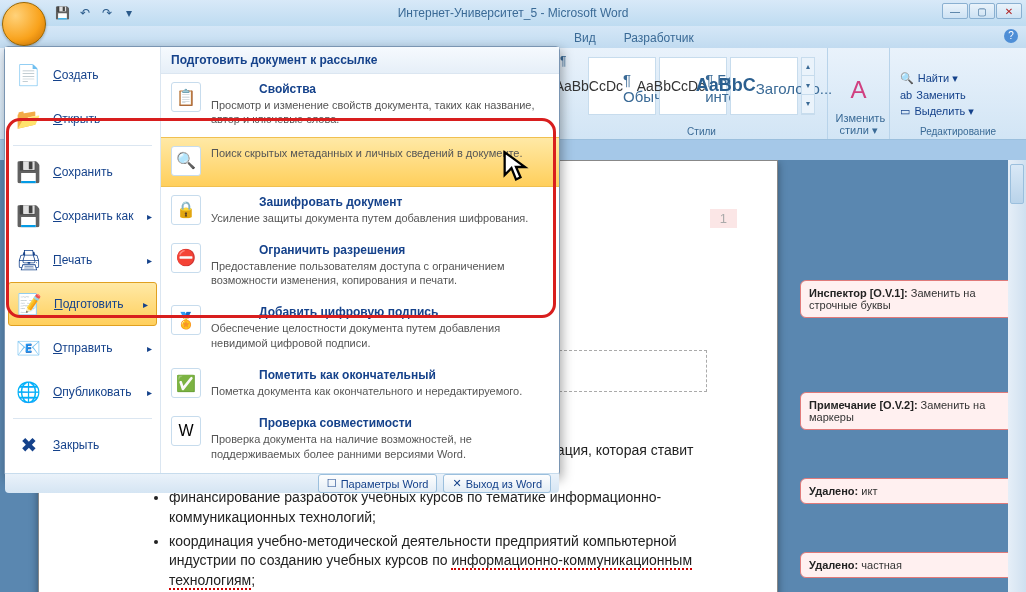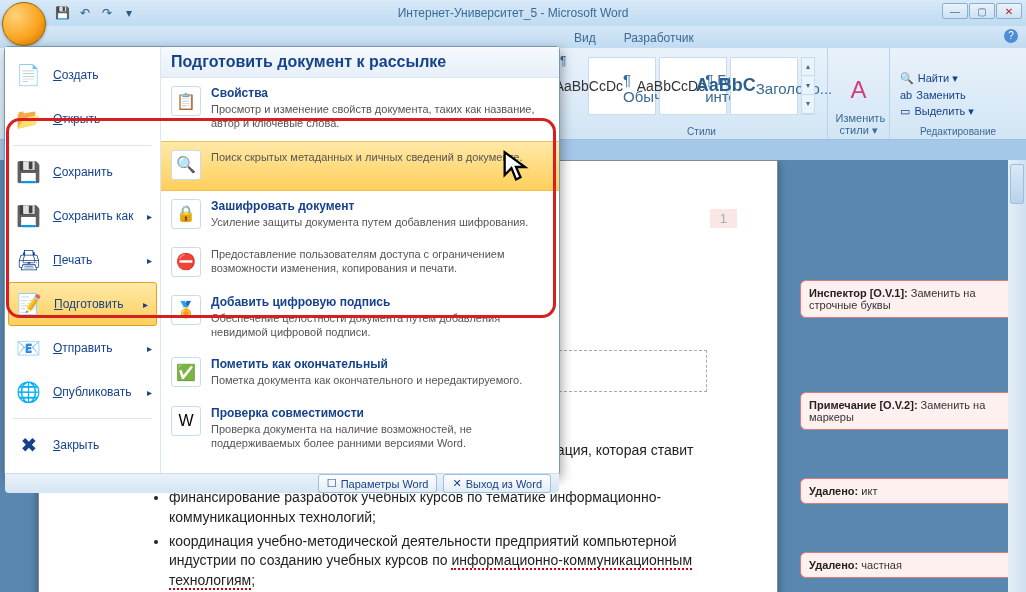--- a/index.html
+++ b/index.html
@@ -57,27 +57,27 @@
   .om-top { height:10px; background:linear-gradient(#f6fafe,#e6eff8); border-radius:4px 4px 0 0; }
   .om-body { flex:1; display:flex; }
   .om-left { width:155px; background:#fff; padding:6px 0; }
   .om-left .mi { display:flex; align-items:center; gap:10px; padding:8px 10px; font-size:12px; color:#15428b; position:relative; }
   .om-left .mi .mic { width:28px; height:28px; display:flex;align-items:center;justify-content:center; font-size:20px; }
   .om-left .mi.active { background:linear-gradient(#ffe9a6,#ffcf5c); border:1px solid #e0a020; border-radius:3px; margin:0 3px; padding:7px 7px; }
   .om-left .mi .arrow { position:absolute; right:8px; font-size:10px; color:#15428b; }
   .om-left .sep { height:1px; background:#dbe6f1; margin:4px 8px; }
 
   .om-right { flex:1; border-left:1px solid #dbe6f1; display:flex; flex-direction:column; }
-  .om-header { background:linear-gradient(#f6fafe,#e6eff8); padding:6px 10px; font-size:16px; font-weight:bold; color:#15428b; border-bottom:1px solid #dbe6f1; }
+  .om-header { background:linear-gradient(#f6fafe,#e6eff8); padding:6px 10px; font-size:12px; font-weight:bold; color:#15428b; border-bottom:1px solid #dbe6f1; }
   .om-items { flex:1; overflow:auto; }
   .om-item { display:flex; gap:10px; padding:8px 10px 10px 10px; }
   .om-item.active { background:linear-gradient(#ffe9a6,#ffcf5c); border-top:1px solid #f0c050; border-bottom:1px solid #f0c050; }
   .om-item .oic { width:30px; height:30px; flex-shrink:0; background:#fff; border:1px solid #c7dced; border-radius:3px; display:flex;align-items:center;justify-content:center; font-size:16px; }
   .om-item .txt { font-size:12px; }
-  .om-item .txt b { color:#15428b; display:block; margin-bottom:2px; }
+  .om-item .txt b { color:#15428b; display:block; margin-bottom:2px;margin-left:48px; }
   .om-item .txt span { color:#555; font-size:11px; line-height:1.3; display:block; }
 
   .om-footer { height:30px; background:linear-gradient(#eaf2fa,#d5e5f3); border-top:1px solid #c7dced; display:flex; justify-content:flex-end; align-items:center; gap:6px; padding:0 8px; border-radius:0 0 4px 4px; }
   .om-footer button { font-size:11px; padding:2px 8px; background:linear-gradient(#fefefe,#e3edf6); border:1px solid #9bbfdd; border-radius:3px; color:#15428b; display:flex;align-items:center;gap:4px; }
 
   
   .red-outline { position:absolute; border:3px solid #d81e1e; border-radius:14px; pointer-events:none; z-index:200; }
   .cursor { position:absolute; z-index:250; width:28px; height:34px; }
   .cursor svg { width:100%; height:100%; }
 
@@ -261,20 +261,21 @@
           <div class="om-item">
             <div class="oic">🔒</div>
             <div class="txt">
               <b>Зашифровать документ</b>
               <span>Усиление защиты документа путем добавления шифрования.</span>
             </div>
           </div>
           <div class="om-item">
             <div class="oic">⛔</div>
             <div class="txt">
+              <b>Ограничить разрешения</b>
               <span>Предоставление пользователям доступа с ограничением возможности изменения, копирования и печати.</span>
             </div>
           </div>
           <div class="om-item">
             <div class="oic">🏅</div>
             <div class="txt">
               <b>Добавить цифровую подпись</b>
               <span>Обеспечение целостности документа путем добавления невидимой цифровой подписи.</span>
             </div>
           </div>

